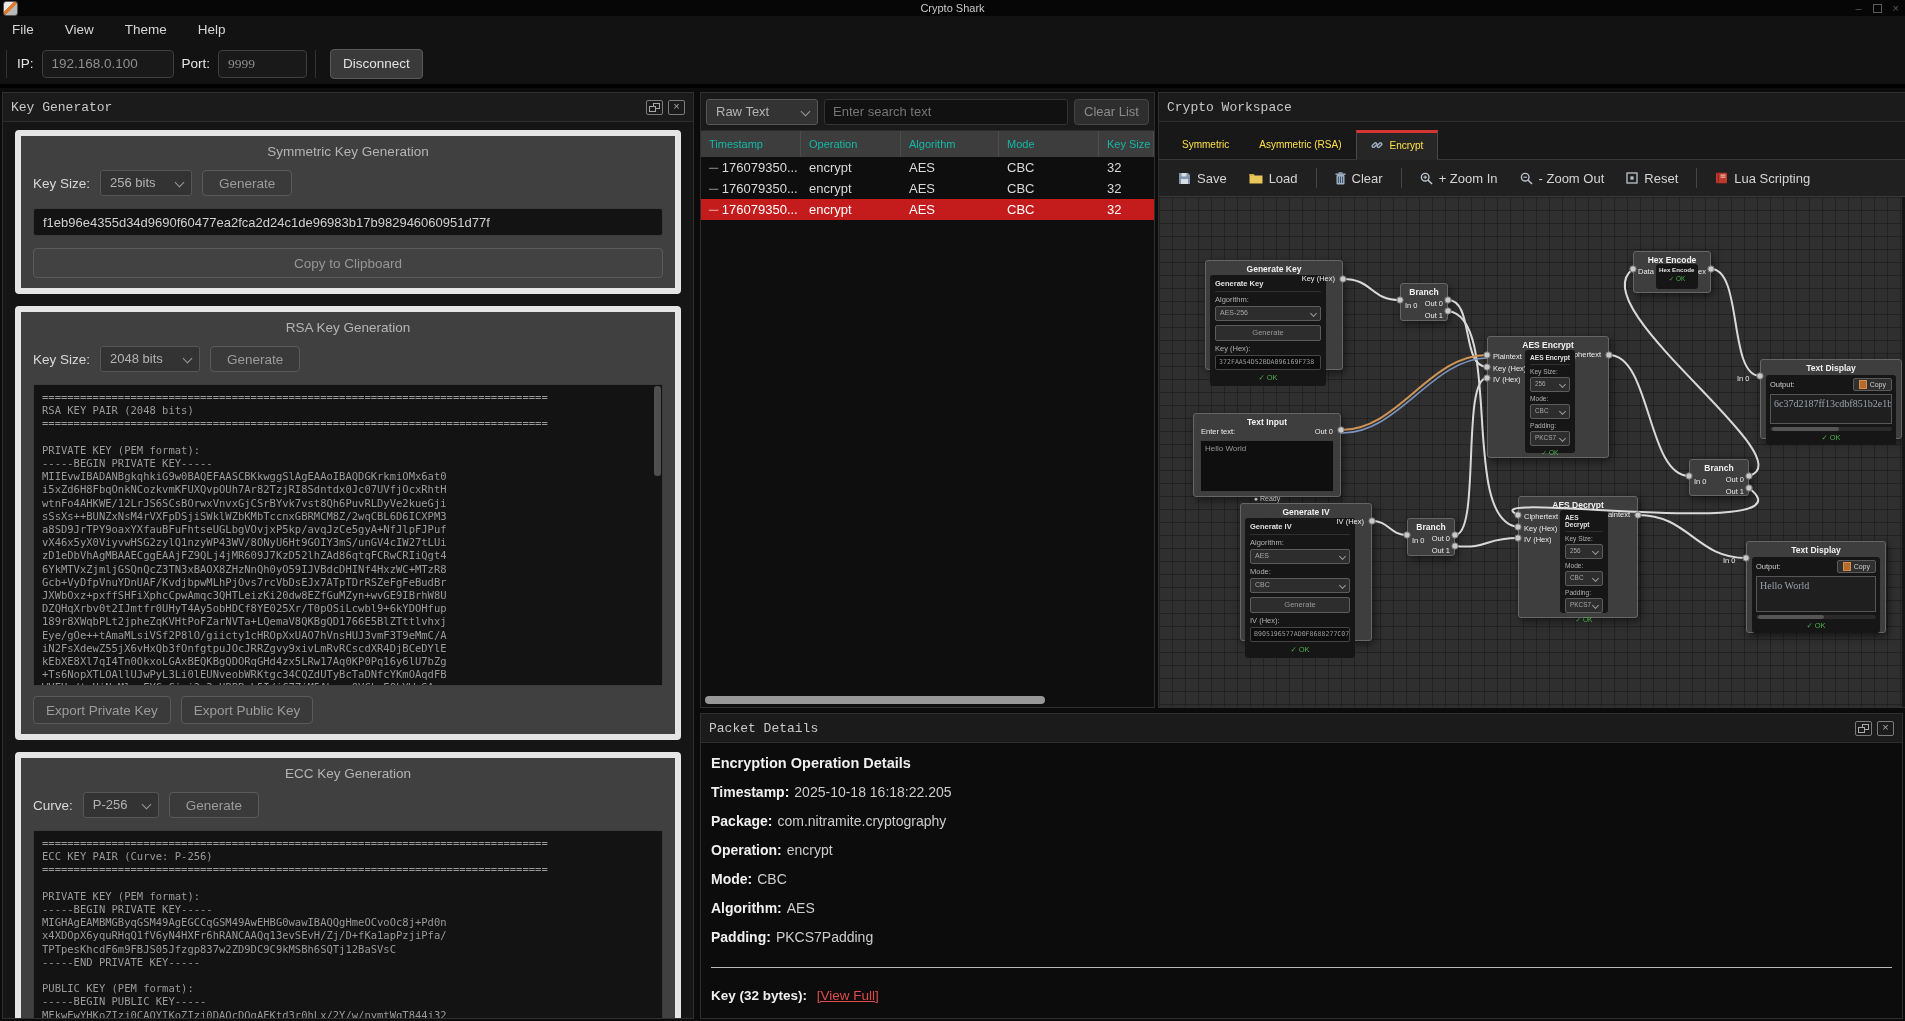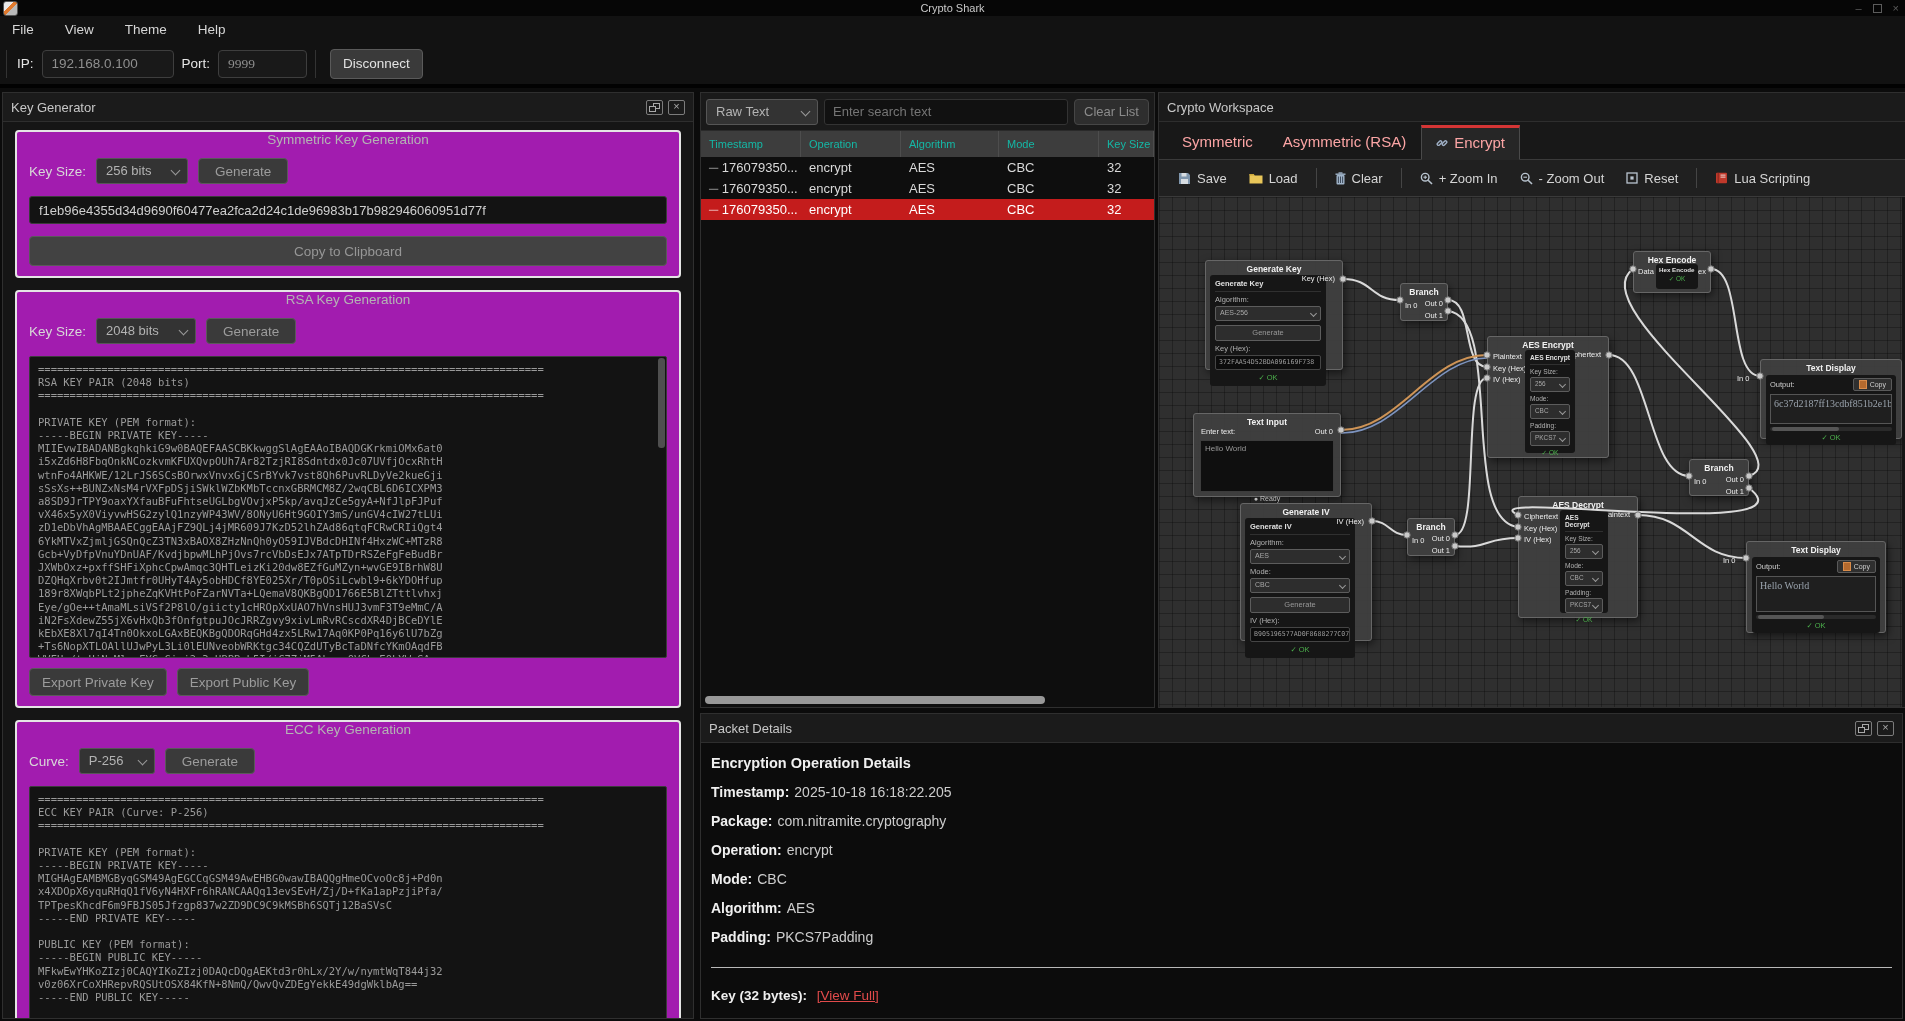--- a/index.html
+++ b/index.html
@@ -24,30 +24,30 @@
   .conn-label{font-size:13.5px;color:#e6e6e6;}
   .conn-input{background:#191919;border:1px solid #3e3e3e;border-radius:4px;height:28px;color:#8f8f8f;font-size:13.5px;padding:0 9px;box-sizing:border-box;font-family:"Liberation Sans",sans-serif;}
   .ip{width:132px;} .port{width:89px;font-family:Liberation Serif, serif;}
   .btn{background:#3a3a3a;border:1px solid #5a5a5a;border-radius:4px;color:#e3e3e3;font-size:13.5px;display:inline-flex;align-items:center;justify-content:center;}
   .disconnect{height:30px;padding:0 12px;margin-left:4px;}
 
   
   .workarea{position:absolute;left:0;top:92px;width:1905px;height:929px;background:#0b0b0b;}
   .panel{position:absolute;background:#151515;border:1px solid #2f2f2f;box-sizing:border-box;overflow:hidden;}
   .phead{height:28px;background:#1b1b1b;border-bottom:1px solid #2e2e2e;display:flex;align-items:center;padding:0 8px;}
-  .phead .ptitle{font-size:13px;color:#c8c8c8;flex:1;}
+  .phead .ptitle{font-size:13px;color:#c8c8c8;flex:1;font-family:Liberation Mono, monospace;}
   .hic{width:15px;height:13px;border:1px solid #7c7c7c;border-radius:2px;margin-left:5px;position:relative;display:inline-block;}
   .ic-restore::before{content:"";position:absolute;top:2px;right:2px;width:5px;height:4px;border:1px solid #a9a9a9;}
   .ic-restore::after{content:"";position:absolute;bottom:2px;left:2px;width:5px;height:4px;border:1px solid #a9a9a9;background:#1b1b1b;}
   .ic-close::after{content:"×";position:absolute;left:0;right:0;top:-1px;text-align:center;font-size:11px;color:#ababab;line-height:13px;}
 
   
   #keygen{left:2px;top:0;width:692px;height:927px;}
   .kg-body{padding:8px 12px;}
-  .group{border:2px solid #e5e5e5;border-radius:4px;background:#a21caf;padding:0 12px 10px;}
+  .group{border:6px solid #e5e5e5;border-radius:4px;background:#404040;padding:8px 12px 10px;}
   .group + .group{margin-top:12px;}
   .gtitle{text-align:center;color:#b4b4b4;font-size:13.5px;line-height:16px;}
   .grow{display:flex;align-items:center;gap:10px;margin-top:10px;}
   .glabel{font-size:13.5px;color:#d8d8d8;}
   .select{background:#333;border:1px solid #565656;border-radius:3px;height:26px;line-height:24px;color:#b3b3b3;font-size:13px;padding:0 22px 0 9px;position:relative;box-sizing:border-box;}
   .select::after{content:"";position:absolute;right:8px;top:8px;width:6px;height:6px;border-right:1.5px solid #9a9a9a;border-bottom:1.5px solid #9a9a9a;transform:rotate(45deg);}
   .gbtn{height:26px;padding:0 16px;color:#9c9c9c;}
   .key-input{margin-top:12px;width:100%;background:#131313;border:1px solid #3b3b3b;border-radius:3px;height:28px;color:#d0d0d0;font-size:13px;padding:0 9px;box-sizing:border-box;font-family:"Liberation Sans",sans-serif;}
   .copy-btn{margin-top:12px;width:100%;height:30px;background:#424242;border:1px solid #5a5a5a;color:#969696;}
   .ta-wrap{position:relative;margin-top:12px;}
@@ -71,21 +71,21 @@
   .prow{display:flex;height:21px;color:#d9d9d9;font-size:13px;align-items:center;}
   .prow .tc{padding-left:8px;box-sizing:border-box;white-space:nowrap;overflow:hidden;}
   .prow.sel{background:#c41c1c;color:#fff;}
   .c0{width:100px;} .c1{width:100px;} .c2{width:98px;} .c3{width:100px;} .c4{flex:1;}
   .prow .c0::before{content:"─ ";opacity:.65;}
   .hscroll{position:absolute;left:4px;bottom:3px;width:340px;height:8px;background:#989898;border-radius:4px;}
 
   
   #workspace{left:1158px;top:0;width:860px;height:616px;}
   .tabsrow{height:38px;background:#181818;border-bottom:1px solid #3a3a3a;display:flex;align-items:flex-end;padding-left:8px;box-sizing:border-box;}
-  .tab{font-size:15px;color:#fca5a5;padding:8px 14px;border:1px solid transparent;display:flex;align-items:center;gap:6px;}
+  .tab{font-size:10px;color:#fde047;padding:8px 14px;border:1px solid transparent;display:flex;align-items:center;gap:6px;}
   .tab.active{background:#262626;border:1px solid #4a4a4a;border-bottom-color:#262626;border-top:3px solid #d43535;margin-bottom:-1px;padding-top:6px;}
   .toolbar{height:36px;background:#202020;border-bottom:1px solid #3a3a3a;display:flex;align-items:center;padding:0 10px;gap:4px;}
   .tbtn{display:flex;align-items:center;gap:6px;color:#d5d5d5;font-size:13px;padding:4px 9px;}
   .tsep{width:1px;height:20px;background:#454545;margin:0 5px;}
   .ticon{display:inline-block;}
 
   
   .canvas{position:relative;width:743px;height:513px;background:#2f2f2f;
     background-image:linear-gradient(rgba(0,0,0,.28) 1px,transparent 1px),linear-gradient(90deg,rgba(0,0,0,.28) 1px,transparent 1px);
     background-size:13px 13px;overflow:hidden;}

